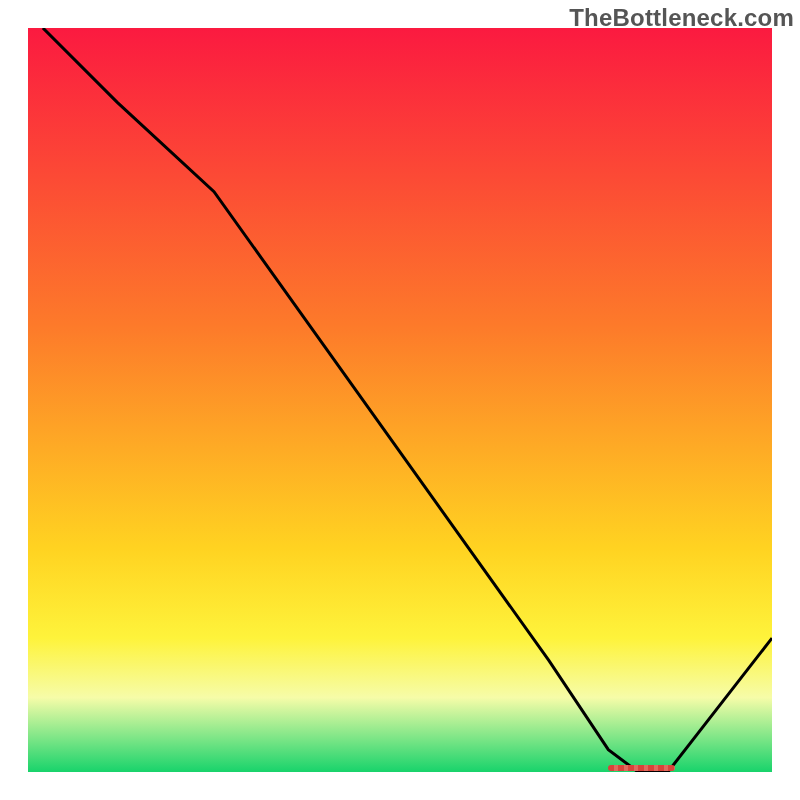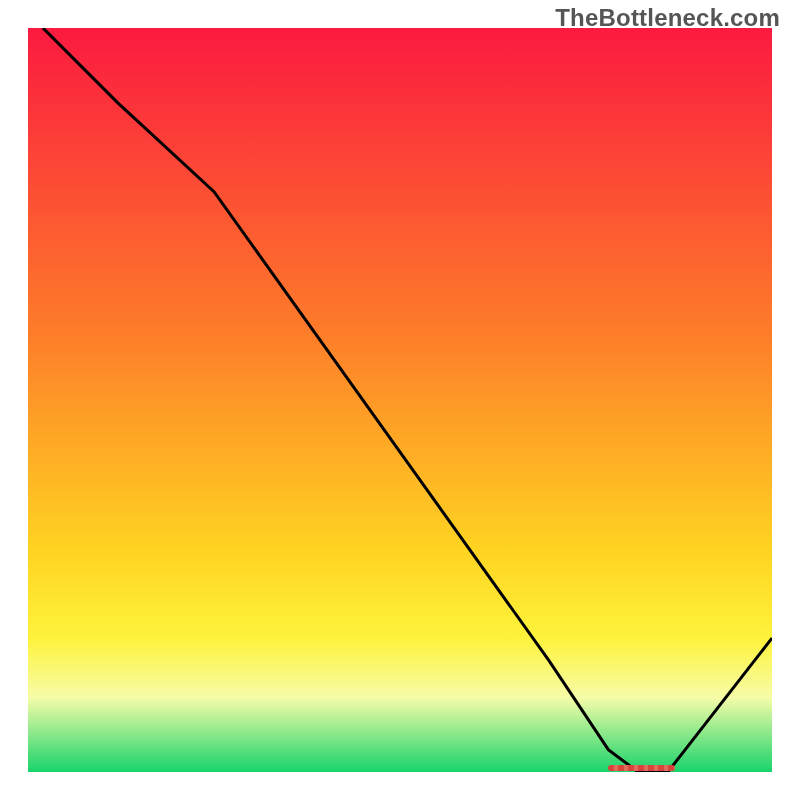--- a/index.html
+++ b/index.html
@@ -12,21 +12,21 @@
     font-family: Arial, Helvetica, sans-serif;
   }
   .frame {
     position: relative;
     width: 800px;
     height: 800px;
   }
   .watermark {
     position: absolute;
     top: 4px;
-    right: 20px;
+    right: 6px;
     font-size: 24px;
     font-weight: bold;
     color: #555555;
     letter-spacing: 0.2px;
     user-select: none;
   }
   .plot {
     position: absolute;
     
     left: 28px;

